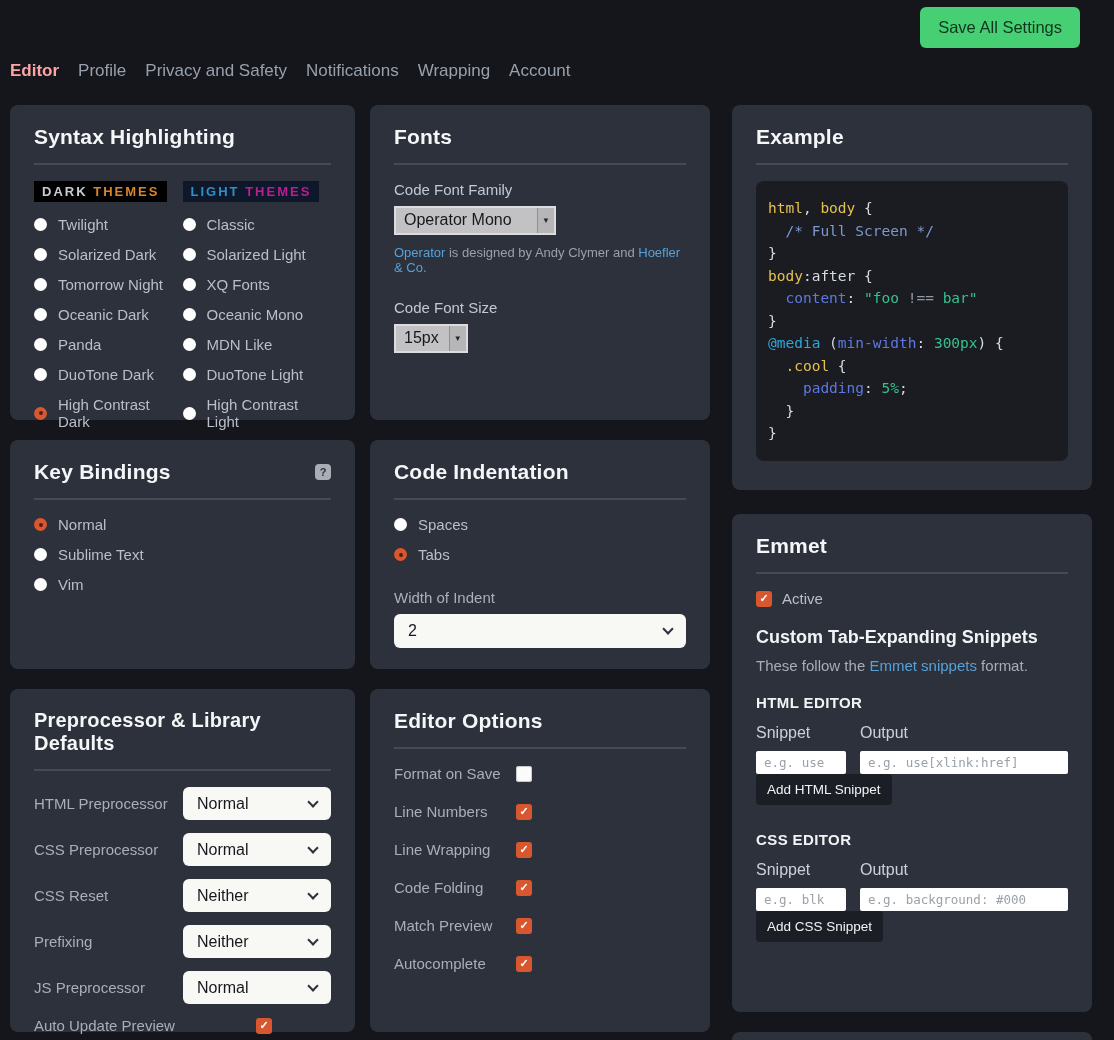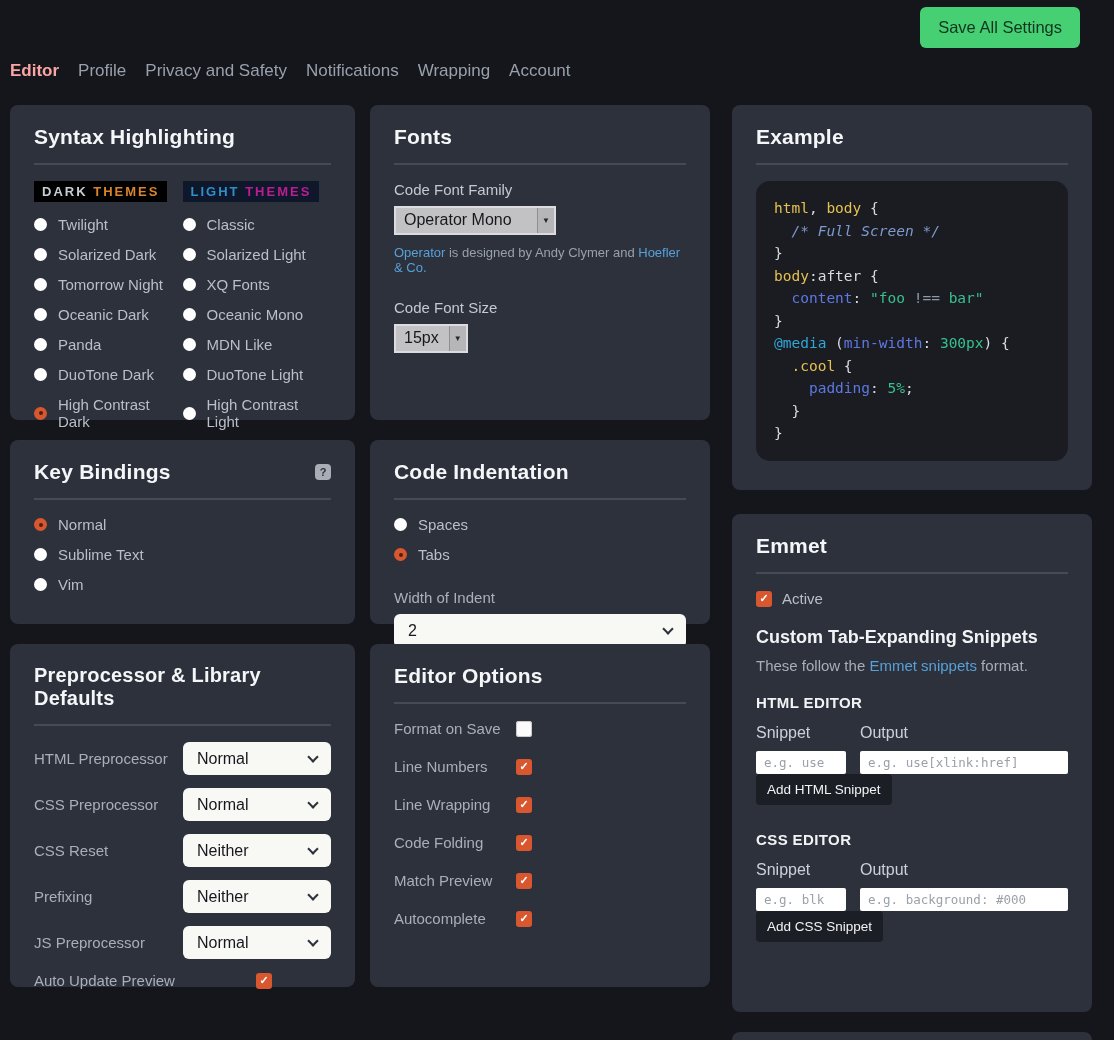--- a/index.html
+++ b/index.html
@@ -30,21 +30,21 @@
   .col { display:flex; flex-direction:column; }
   .col1 { width:345px; margin-right:15px; }
   .col2 { width:340px; margin-right:22px; }
   .col3 { width:360px; }
   .panel {
     background:#2c313c; border-radius:8px;
     padding:20px 24px;
     margin-bottom:20px;
   }
   .col3 .panel { margin-bottom:24px; }
-  .h315 { height:315px; } .h232 { height:184px; }
+  .h315 { height:315px; } .h232 { height:229px; }
   .h343 { height:343px; } .h385 { height:385px; }
   .h498 { height:498px; margin-bottom:20px !important; }
   .stub { height:40px; margin-bottom:0; }
 
   .panel-title { color:#f5f6f8; font-size:21px; font-weight:bold; letter-spacing:.2px; }
   .panel-title.small { font-size:20px; }
   .title-row { display:flex; justify-content:space-between; align-items:center; }
   .divider { height:2px; background:#454a54; margin:14px 0 16px 0; }
 
   .help-icon {
@@ -108,31 +108,31 @@
     display:flex; align-items:center; justify-content:space-between;
     padding:0 14px; cursor:pointer; color:#16181d; font-size:16px;
   }
   .chev {
     width:8px; height:8px; border-right:2px solid #2c313c; border-bottom:2px solid #2c313c;
     transform:rotate(45deg); margin-top:-4px;
   }
 
   
   .code-block {
-    background:#1a1c22; border-radius:14px; padding:16px 18px;
+    background:#1a1c22; border-radius:8px; padding:16px 12px;
     font-family:"DejaVu Sans Mono", monospace; font-size:14.5px; line-height:22.5px;
   }
   .code-line { white-space:pre; }
   .tok-pl  { color:#d6dbe3; }
   .tok-sel { color:#e6c150; }
   .tok-prop{ color:#5d78e2; }
   .tok-val { color:#37c08d; }
   .tok-at  { color:#2fa7d8; }
   .tok-op  { color:#8d99a6; }
-  .tok-com { color:#7e99cc; font-style:italic; }
+  .tok-com { color:#7e99cc; }
 
   
   .active-row { display:flex; align-items:center; margin-bottom:20px; }
   .active-row .checkbox { margin-right:10px; }
   .emmet-sub { color:#f2f3f5; font-size:18px; font-weight:bold; margin-bottom:9px; }
   .emmet-note { font-size:15px; color:#a8aeb9; margin-bottom:20px; }
   .ed-heading { color:#f2f3f5; font-size:15px; font-weight:bold; letter-spacing:.4px; margin-bottom:13px; }
   .snip-labels { display:flex; font-size:16px; color:#ccd1d9; margin-bottom:9px; }
   .snip-labels .l1 { width:104px; }
   .snip-inputs { display:flex; }

